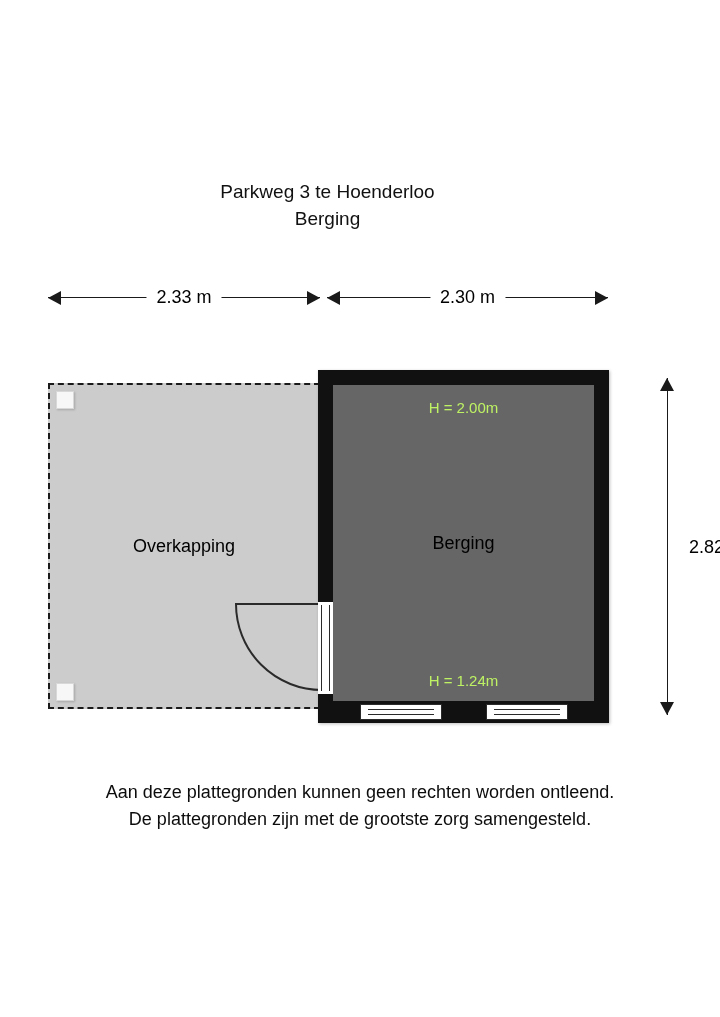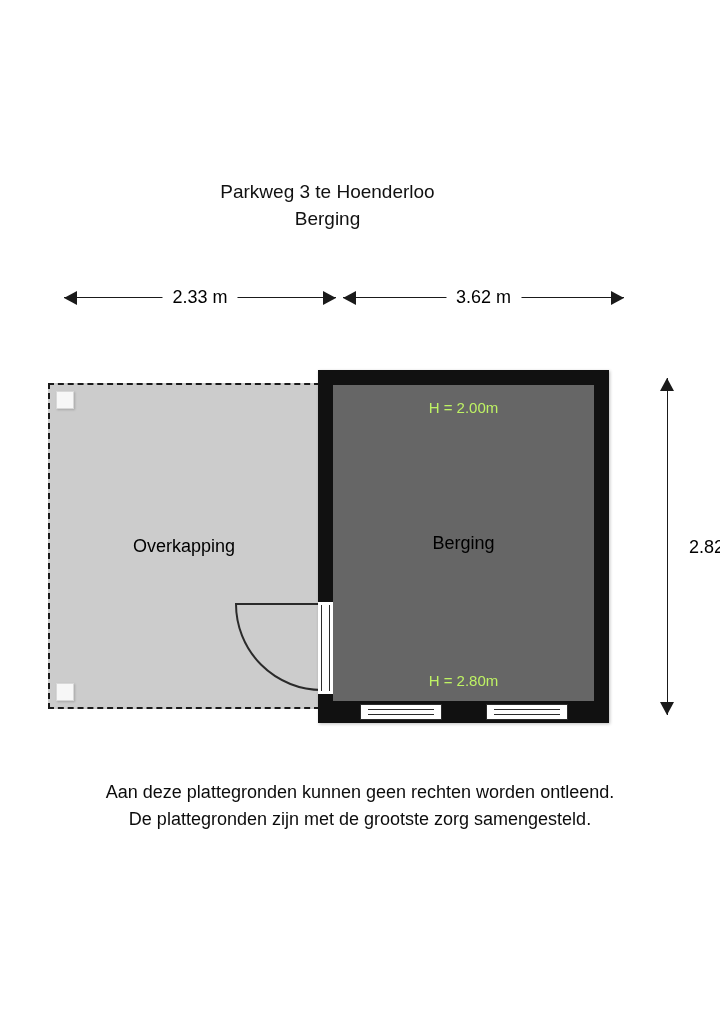--- a/index.html
+++ b/index.html
@@ -27,21 +27,21 @@
   #title-block .line {
     font-size: 19px;
     line-height: 27px;
     color: #111111;
     white-space: nowrap;
   }
 
   
   #dim-band-top {
     position: absolute;
-    left: 16px;
+    left: 0;
     top: 282px;
     width: 598px;
     height: 32px;
   }
   .dim-h {
     position: absolute;
     height: 32px;
   }
   .dim-h .rule {
     position: absolute;
@@ -283,41 +283,41 @@
     <div class="rule"></div>
     <div class="arrow left"></div>
     <div class="arrow right"></div>
     <div class="dim-label">2.33 m</div>
   </div>
 
   <div class="dim-h" id="dim-top-right" style="left:327px; width:281px;">
     <div class="rule"></div>
     <div class="arrow left"></div>
     <div class="arrow right"></div>
-    <div class="dim-label">3.62 m</div>
+    <div class="dim-label">2.30 m</div>
   </div>
 </div>
 
 <div id="plan">
 
   <div id="overkapping">
     <div class="post" id="post-top-left"></div>
     <div class="post" id="post-bottom-left"></div>
     <div class="room-label" id="overkapping-label">Overkapping</div>
   </div>
 
   <svg id="door-swing" viewBox="0 0 90 90" xmlns="http://www.w3.org/2000/svg">
     <path d="M 90 2 L 4 2 A 86 86 0 0 0 90 88" fill="none" stroke="#2a2a2a" stroke-width="2"></path>
   </svg>
 
   <div id="berging">
     <div id="berging-interior">
       <div class="height-note" id="height-top">H = 2.00m</div>
       <div class="room-label" id="berging-label">Berging</div>
-      <div class="height-note" id="height-bottom">H = 2.80m</div>
+      <div class="height-note" id="height-bottom">H = 1.24m</div>
     </div>
 
     <div class="window" id="window-left"></div>
     <div class="window" id="window-right"></div>
 
     <div id="door-opening">
       <div id="door-leaf"></div>
     </div>
   </div>
 

